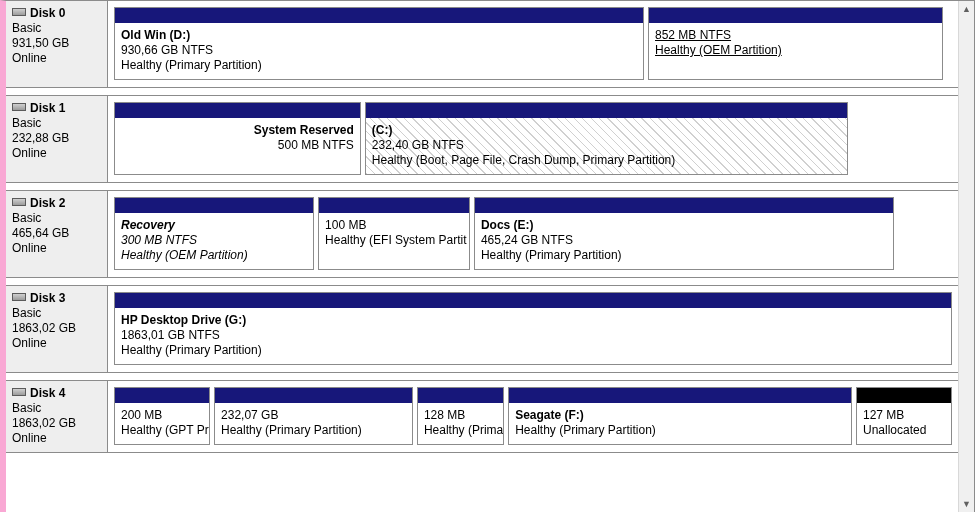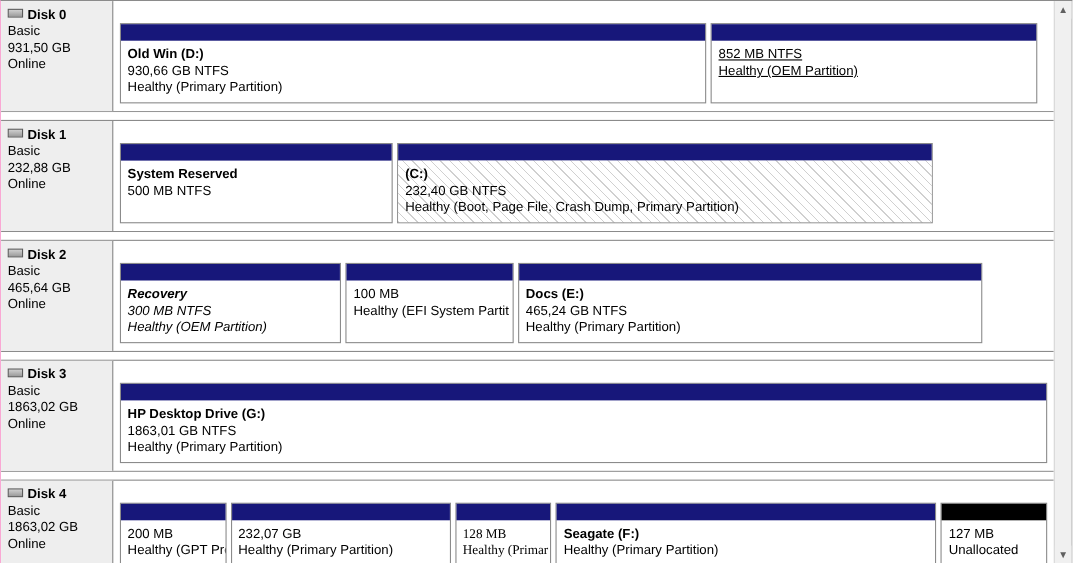--- a/index.html
+++ b/index.html
@@ -8,21 +8,21 @@
     padding: 0;
     font-family: "Segoe UI", Tahoma, Arial, sans-serif;
     font-size: 12px;
     background: #fff;
     color: #000;
     width: 975px;
     height: 512px;
     overflow: hidden;
   }
   .frame {
-    border-left: 1px solid #f9a8d4;
+    border-left: 6px solid #f9a8d4;
     border-right: 1px solid #8b8b8b;
     border-top: 1px solid #8b8b8b;
     height: 512px;
     position: relative;
     background: #fff;
   }
   .disk-row {
     display: flex;
     border-top: 1px solid #8b8b8b;
     border-bottom: 1px solid #8b8b8b;
@@ -43,21 +43,21 @@
   .disk-icon {
     display: inline-block;
     width: 14px; height: 8px;
     background: linear-gradient(#cfcfcf,#9b9b9b);
     border: 1px solid #5a5a5a;
     margin-right: 4px;
     vertical-align: 1px;
   }
   .row-body {
     flex: 1 1 auto;
-    padding: 20px 6px 7px 6px;
+    padding: 6px 6px 7px 6px;
     display: flex;
     gap: 4px;
   }
   .part {
     position: relative;
     border: 1px solid #8b8b8b;
     background: #fff;
     display: flex;
     flex-direction: column;
     min-width: 0;
@@ -139,21 +139,21 @@
       </div>
       <div class="sep"></div>
       <div class="disk-row">
         <div class="disk-info">
           <div class="dline"><span class="disk-icon"></span><span class="dname">Disk 1</span></div>
           <div class="dline">Basic</div>
           <div class="dline">232,88 GB</div>
           <div class="dline">Online</div>
         </div>
         <div class="row-body">
-          <div class="part" style="flex: 246 246 0px;">
+          <div class="part" style="flex: 246 246 0px; text-align: right;">
             <div class="bar navy"></div>
             <div class="pbody">
               <div class="plabel pline">System Reserved</div>
               <div class="pline">500 MB NTFS</div>
             </div>
           </div>
           <div class="part" style="flex: 484 484 0px;">
             <div class="bar navy"></div>
             <div class="pbody hatched">
               <div class="plabel pline">(C:)</div>
@@ -234,21 +234,21 @@
               <div class="pline">Healthy (GPT Pro</div>
             </div>
           </div>
           <div class="part" style="flex: 201 201 0px;">
             <div class="bar navy"></div>
             <div class="pbody">
               <div class="pline">232,07 GB</div>
               <div class="pline">Healthy (Primary Partition)</div>
             </div>
           </div>
-          <div class="part" style="flex: 87 87 0px; font-family: Liberation Serif, serif;">
+          <div class="part" style="flex: 87 87 0px;">
             <div class="bar navy"></div>
             <div class="pbody">
               <div class="pline">128 MB</div>
               <div class="pline">Healthy (Primar</div>
             </div>
           </div>
           <div class="part" style="flex: 349 349 0px;">
             <div class="bar navy"></div>
             <div class="pbody">
               <div class="plabel pline">Seagate  (F:)</div>

